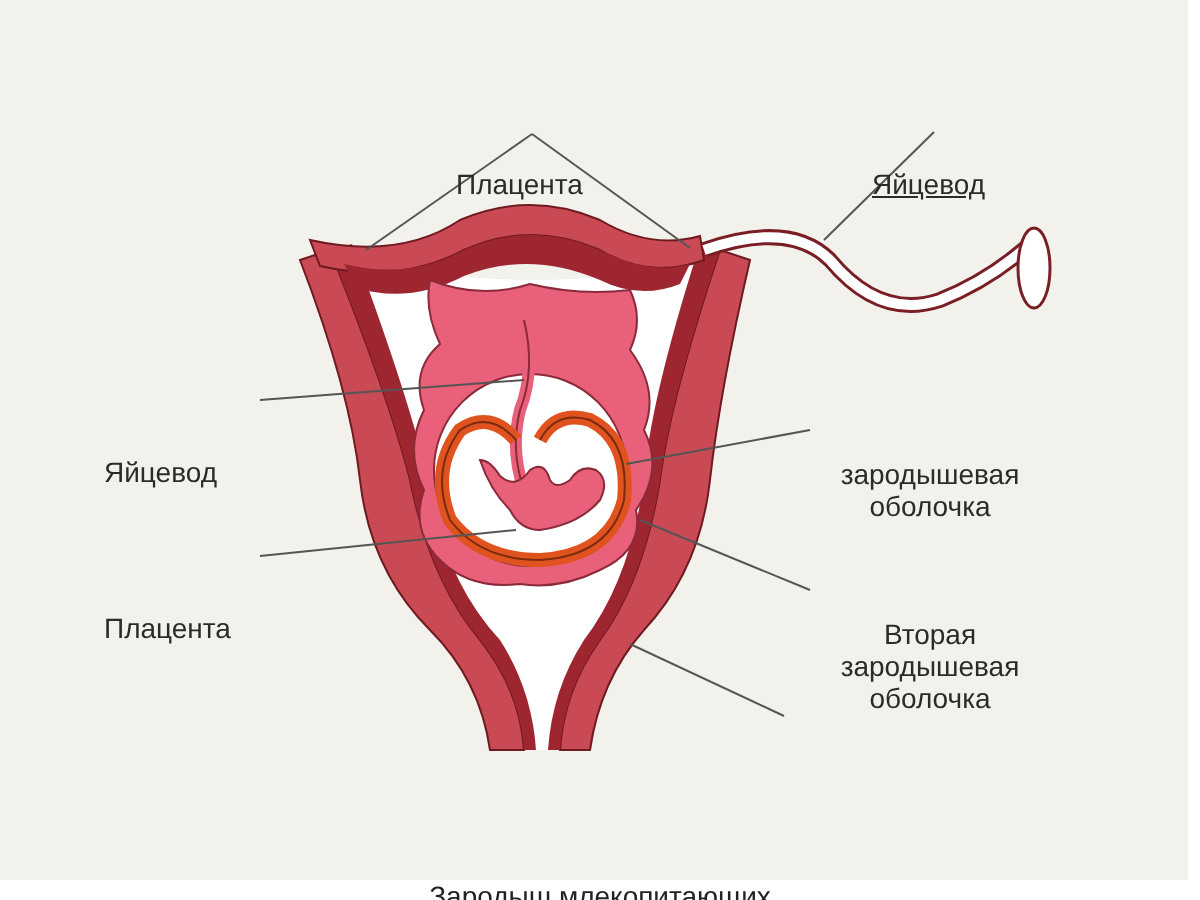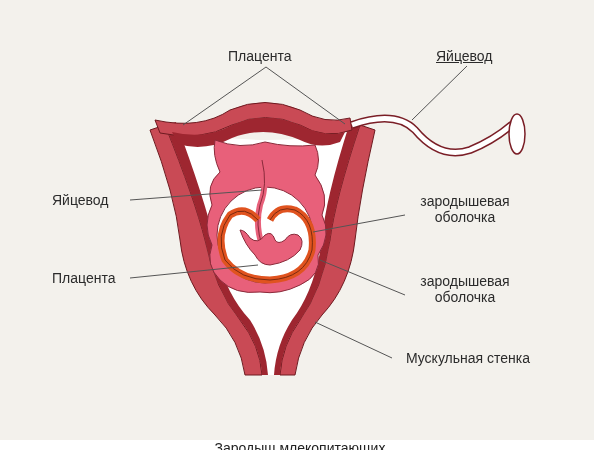--- a/index.html
+++ b/index.html
@@ -9,21 +9,21 @@
       font-family: "Liberation Sans", sans-serif;
       position: relative;
     }
     .panel {
       position: absolute; left: 0; top: 0; width: 594px; height: 440px;
       background: #f3f1ec;
     }
     .diagram { position: absolute; left: 0; top: 0; }
     .label {
       position: absolute; color: #2b2b2b; font-size: 14px; line-height: 16px;
-      text-align: center; white-space: nowrap;
+      text-align: center; white-space: nowrap; margin-top: 36px;
     }
     .caption {
       position: absolute; left: 0; width: 600px; top: 440px;
       text-align: center; font-size: 14px; color: #222; line-height: 16px;
     }
   </style>
 </head>
 <body>
 
 <div class="panel"></div>
@@ -73,21 +73,21 @@
 <div class="label" style="left:436px; top:48px;text-decoration:underline;">Яйцевод</div>
 <div class="label" style="left:52px; top:192px;">Яйцевод</div>
 <div class="label" style="left:52px; top:270px;">Плацента</div>
 
 <div class="label" style="left:415px; top:193px; width:100px;">
   <div>зародышевая</div>
   <div>оболочка</div>
 </div>
 
 <div class="label" style="left:415px; top:273px; width:100px;">
+  <div>Вторая</div>
   <div>зародышевая</div>
   <div>оболочка</div>
 </div>
 
 <div class="label" style="left:393px; top:350px; width:150px;">
-  <div>Мускульная стенка</div>
 </div>
 
 <div class="caption">Зародыш млекопитающих</div>
 
 </body></html>

